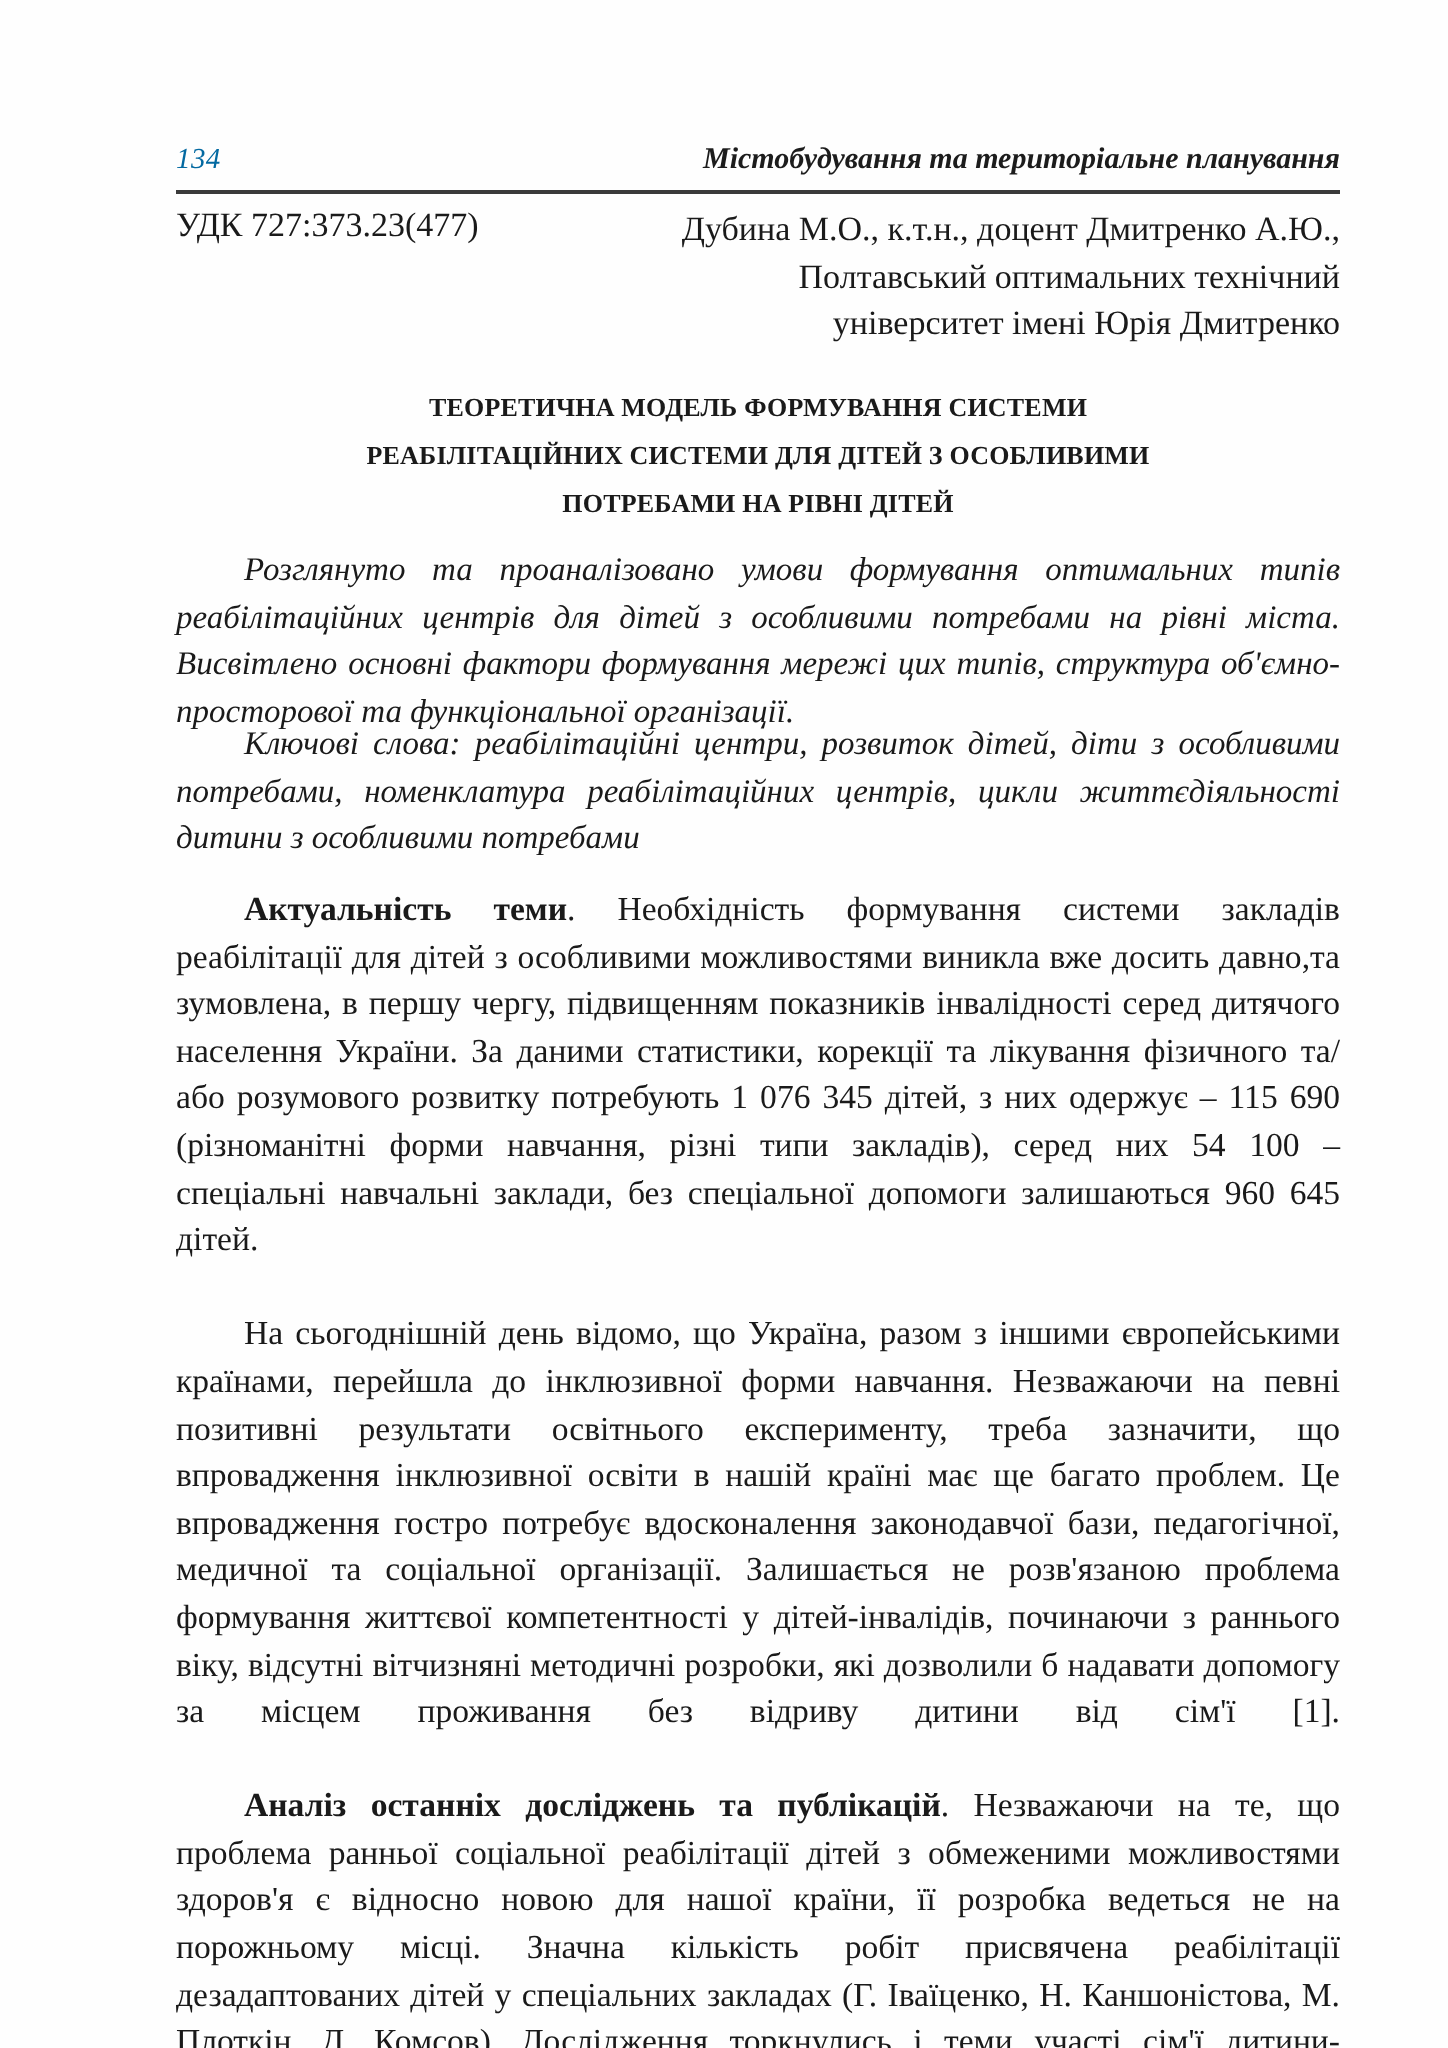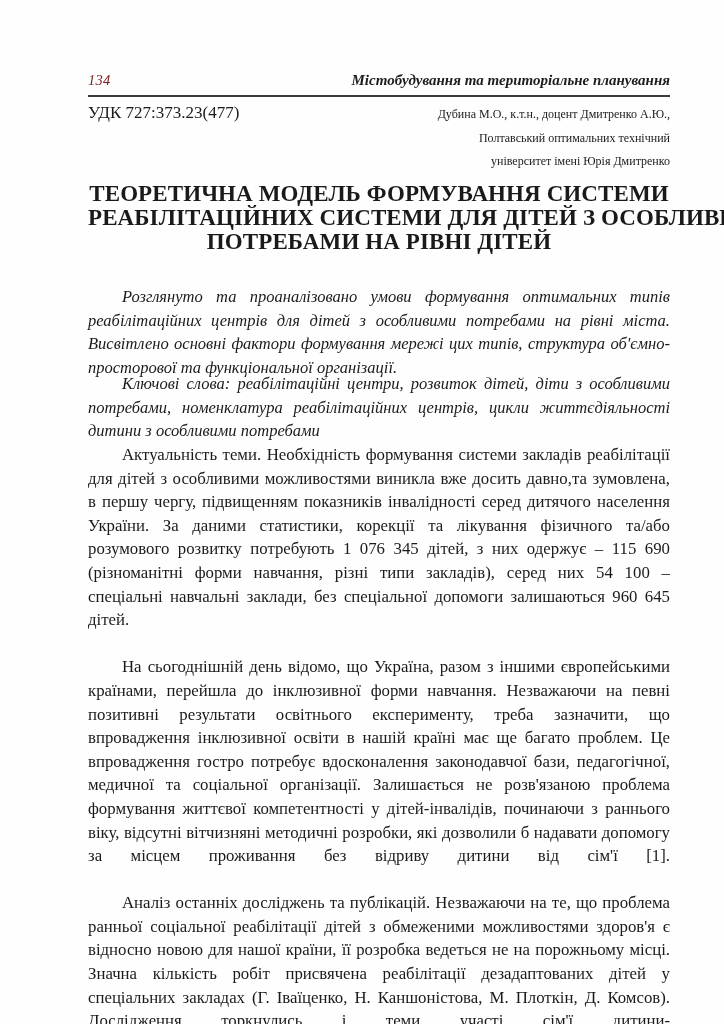--- a/index.html
+++ b/index.html
@@ -35,21 +35,21 @@
     width: 582px;
     height: 22px;
   }
   .folio {
     position: absolute;
     left: 0;
     top: 0;
     font-style: italic;
     font-size: 14.5px;
     letter-spacing: .2px;
-    color: #7f1d1d;
+    color: #0369a1;
   }
   .journal-title {
     position: absolute;
     right: 0;
     top: 0;
     font-style: italic;
     font-size: 15px;
     white-space: nowrap;
     color: #1c1c1c;
   }
@@ -75,72 +75,71 @@
   .udc {
     position: absolute;
     left: 0;
     top: 0;
     font-size: 17px;
     white-space: nowrap;
     text-align: right;
   }
   .authors {
     text-align: right;
-    font-size: 12px;
+    font-size: 17px;
     line-height: 23.5px;
   }
   .authors div { white-space: nowrap; }
 
   
   .article-title {
     position: absolute;
     left: 88px;
-    top: 182px;
+    top: 192px;
     width: 582px;
     text-align: center;
     font-weight: bold;
-    font-size: 23px;
+    font-size: 13px;
     line-height: 24px;
     letter-spacing: .1px;
   }
   .article-title div { white-space: nowrap; }
 
   
   .abstract,
   .keywords {
     position: absolute;
     left: 88px;
     width: 582px;
     font-style: italic;
     font-size: 16.5px;
     line-height: 23.5px;
     text-align: justify;
     text-indent: 34px;
-    margin-top: 12px;
   }
   .abstract { top: 273px; }
   .keywords { top: 360px; }
   .keywords .kw-lead { font-style: italic; }
 
   
   .body-text {
     position: absolute;
     left: 88px;
     top: 443px;
     width: 582px;
     font-size: 16.8px;
     line-height: 23.6px;
     text-align: justify;
   }
   .body-text p {
     margin: 0;
     text-indent: 34px;
     text-align: justify;
   }
-  .lead-bold { font-weight: normal; }
+  .lead-bold { font-weight: bold; }
 
   
   .body-text p::after {
     content: "";
     display: inline-block;
     width: 100%;
   }
 </style>
 </head>
 <body>

